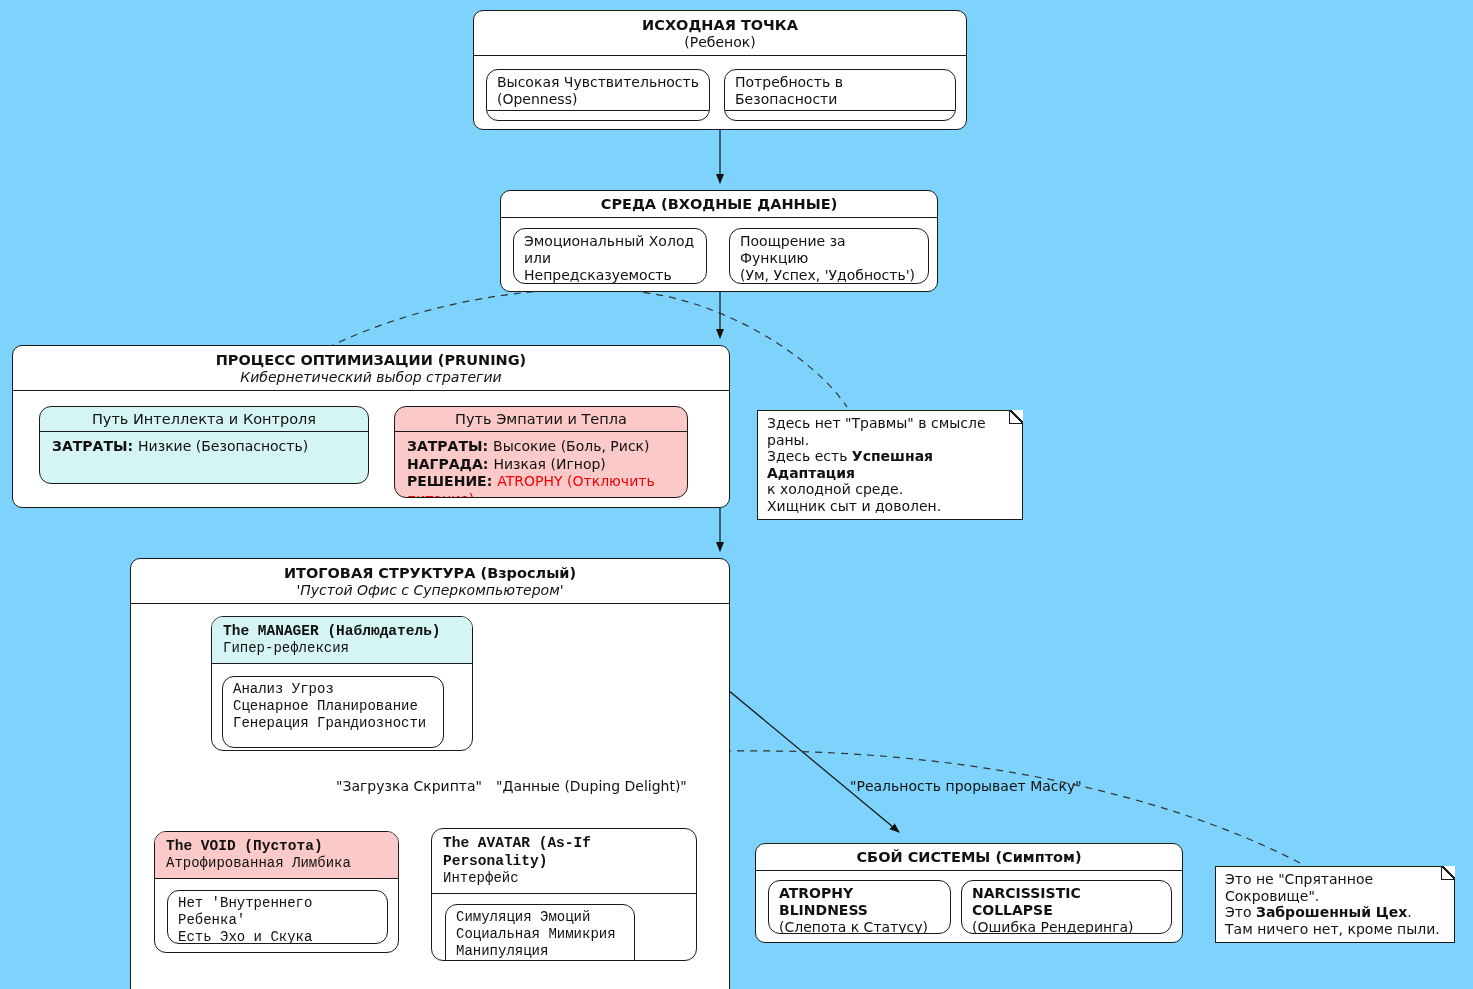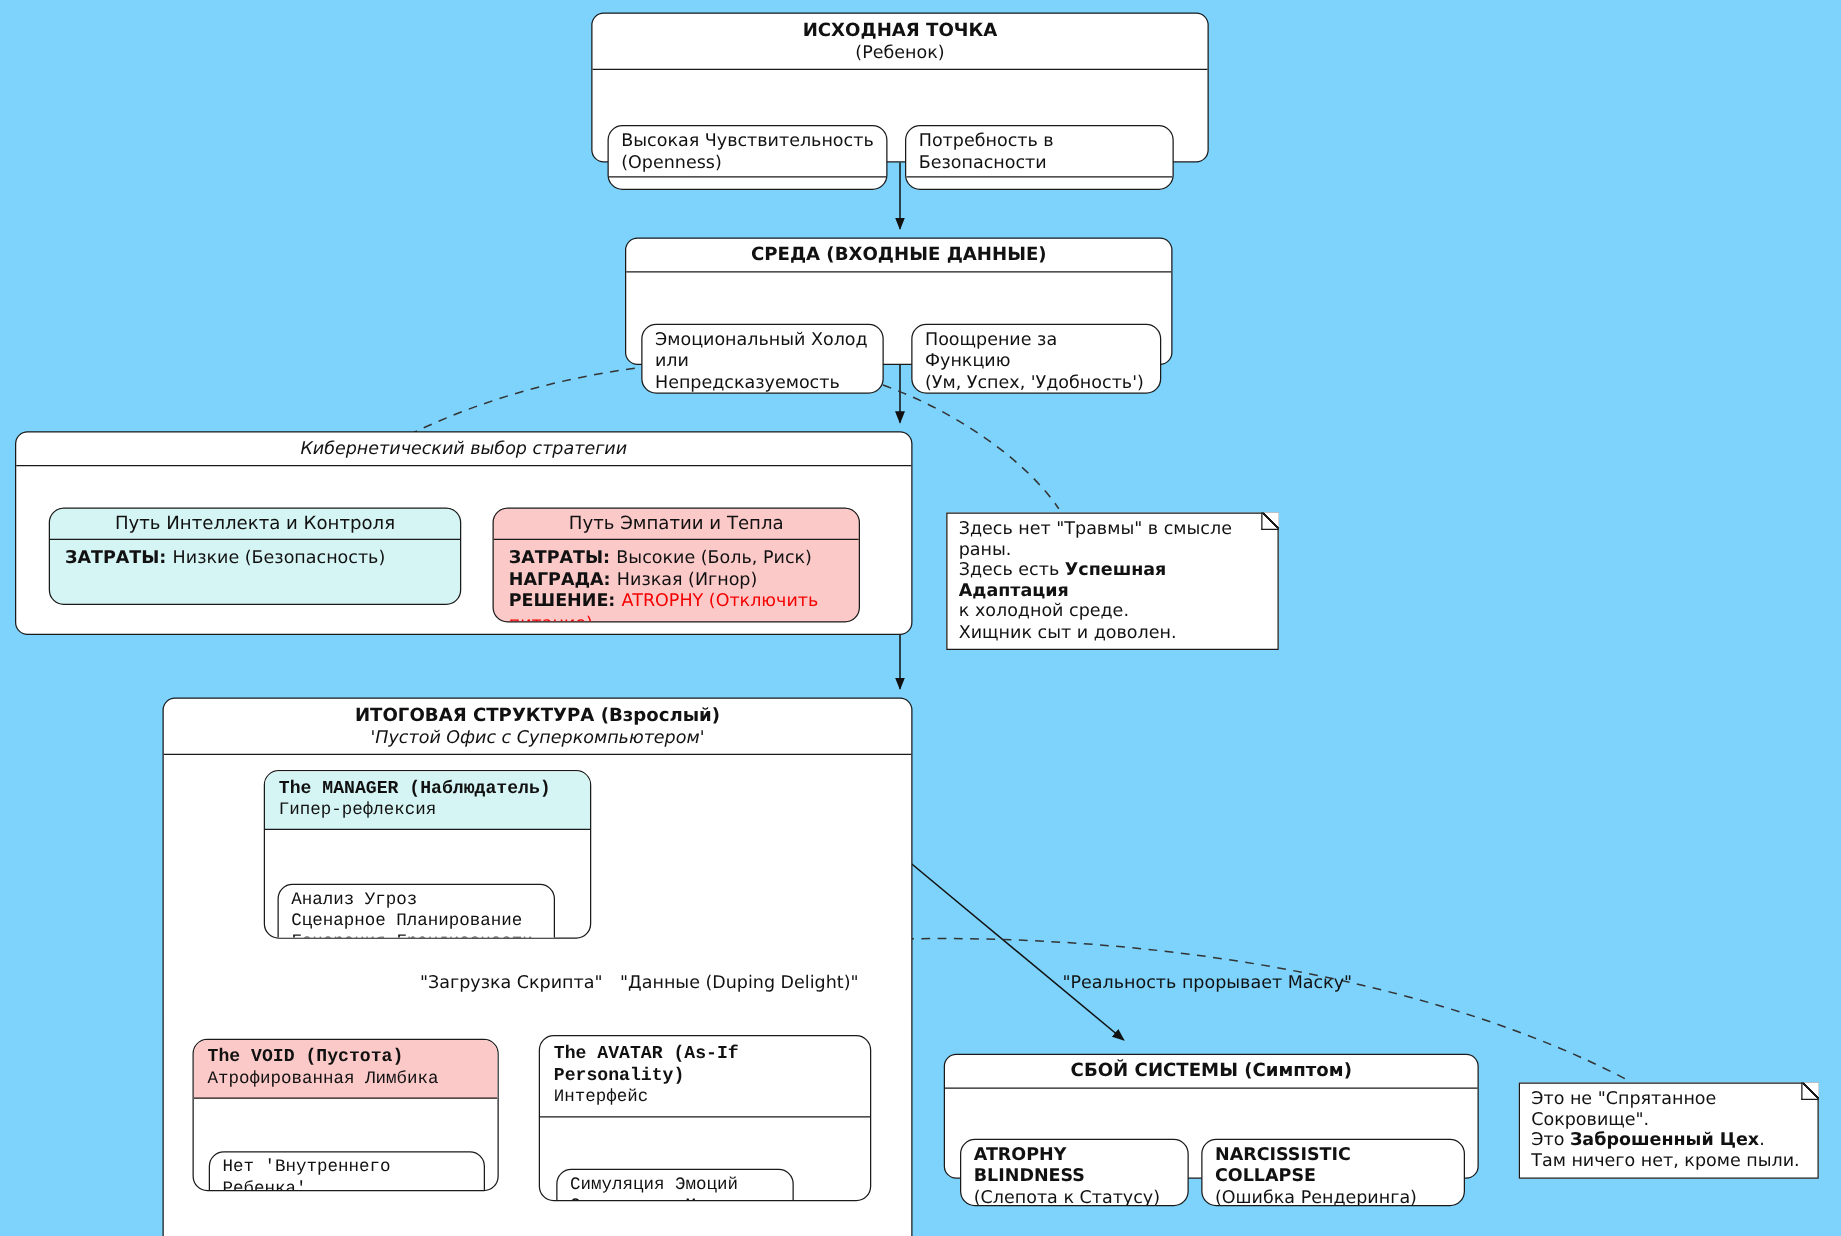--- a/index.html
+++ b/index.html
@@ -8,21 +8,21 @@
   svg.edges{position:absolute;left:0;top:0;width:1473px;height:989px;pointer-events:none;}
 
   
   .frame{position:absolute;background:#fff;border:1.4px solid #1a1a1a;border-radius:10px;box-sizing:border-box;}
   .frame-head{border-bottom:1.2px solid #1a1a1a;text-align:center;padding:5px 8px 4px 8px;box-sizing:border-box;}
   .frame-title{font-weight:bold;font-size:14.5px;line-height:18px;}
   .frame-sub{font-size:14px;line-height:17px;}
   .frame-sub.italic{font-style:italic;}
 
   
-  .state{position:absolute;background:#fff;border:1.2px solid #1a1a1a;border-radius:12px;box-sizing:border-box;display:flex;flex-direction:column;overflow:hidden;margin-top:31px;}
+  .state{position:absolute;background:#fff;border:1.2px solid #1a1a1a;border-radius:12px;box-sizing:border-box;display:flex;flex-direction:column;overflow:hidden;}
   .state-text{padding:4px 10px 2px 10px;font-size:14px;line-height:17px;white-space:pre-line;flex:1;}
   .state-title{font-weight:bold;}
   .state-foot{border-top:1.1px solid #1a1a1a;height:10px;flex:0 0 auto;}
 
   
   .agent{position:absolute;background:#fff;border:1.3px solid #1a1a1a;border-radius:12px;box-sizing:border-box;overflow:hidden;font-family:Liberation Mono, monospace;}
   .agent-head{border-bottom:1.2px solid #1a1a1a;padding:5px 11px 6px 11px;}
   .agent-name{font-weight:bold;font-size:14.5px;line-height:18px;}
   .agent-role{font-size:14px;line-height:17px;}
   .agent-body{position:relative;height:100%;}
@@ -65,21 +65,21 @@
   <div class="frame" style="left:473px;top:10px;width:494px;height:120px;">
     <div class="frame-head">
       <div class="frame-title">ИСХОДНАЯ ТОЧКА</div>
       <div class="frame-sub">(Ребенок)</div>
     </div>
     <div class="state" style="left:12px;top:58px;width:224px;height:52px;">
       <div class="state-text">Высокая Чувствительность
 (Openness)</div>
       <div class="state-foot"></div>
     </div>
-    <div class="state" style="left:250px;top:58px;width:215px;height:52px;">
+    <div class="state" style="left:250px;top:58px;width:232px;height:52px;">
       <div class="state-text">Потребность в Безопасности</div>
       <div class="state-foot"></div>
     </div>
   </div>
 
   <div class="frame" style="left:500px;top:190px;width:438px;height:102px;">
     <div class="frame-head" style="padding-top:4px;">
       <div class="frame-title">СРЕДА (ВХОДНЫЕ ДАННЫЕ)</div>
     </div>
     <div class="state" style="left:12px;top:37px;width:194px;height:56px;">
@@ -89,20 +89,21 @@
     </div>
     <div class="state" style="left:228px;top:37px;width:200px;height:56px;">
       <div class="state-text">Поощрение за Функцию
 (Ум, Успех, 'Удобность')</div>
 
     </div>
   </div>
 
   <div class="frame" style="left:12px;top:345px;width:718px;height:163px;">
     <div class="frame-head">
+      <div class="frame-title">ПРОЦЕСС ОПТИМИЗАЦИИ (PRUNING)</div>
       <div class="frame-sub italic">Кибернетический выбор стратегии</div>
     </div>
     <div class="path-box" style="left: 26px; top: 60px; width: 330px; height: 78px; background-color: rgb(213, 244, 244);">
       <div class="path-title">Путь Интеллекта и Контроля</div>
       <div class="path-rows">
         <div><b>ЗАТРАТЫ:</b><span>Низкие (Безопасность)</span></div>
 
       </div>
     </div>
     <div class="path-box" style="left: 381px; top: 60px; width: 294px; height: 92px; background-color: rgb(252, 201, 201);">

